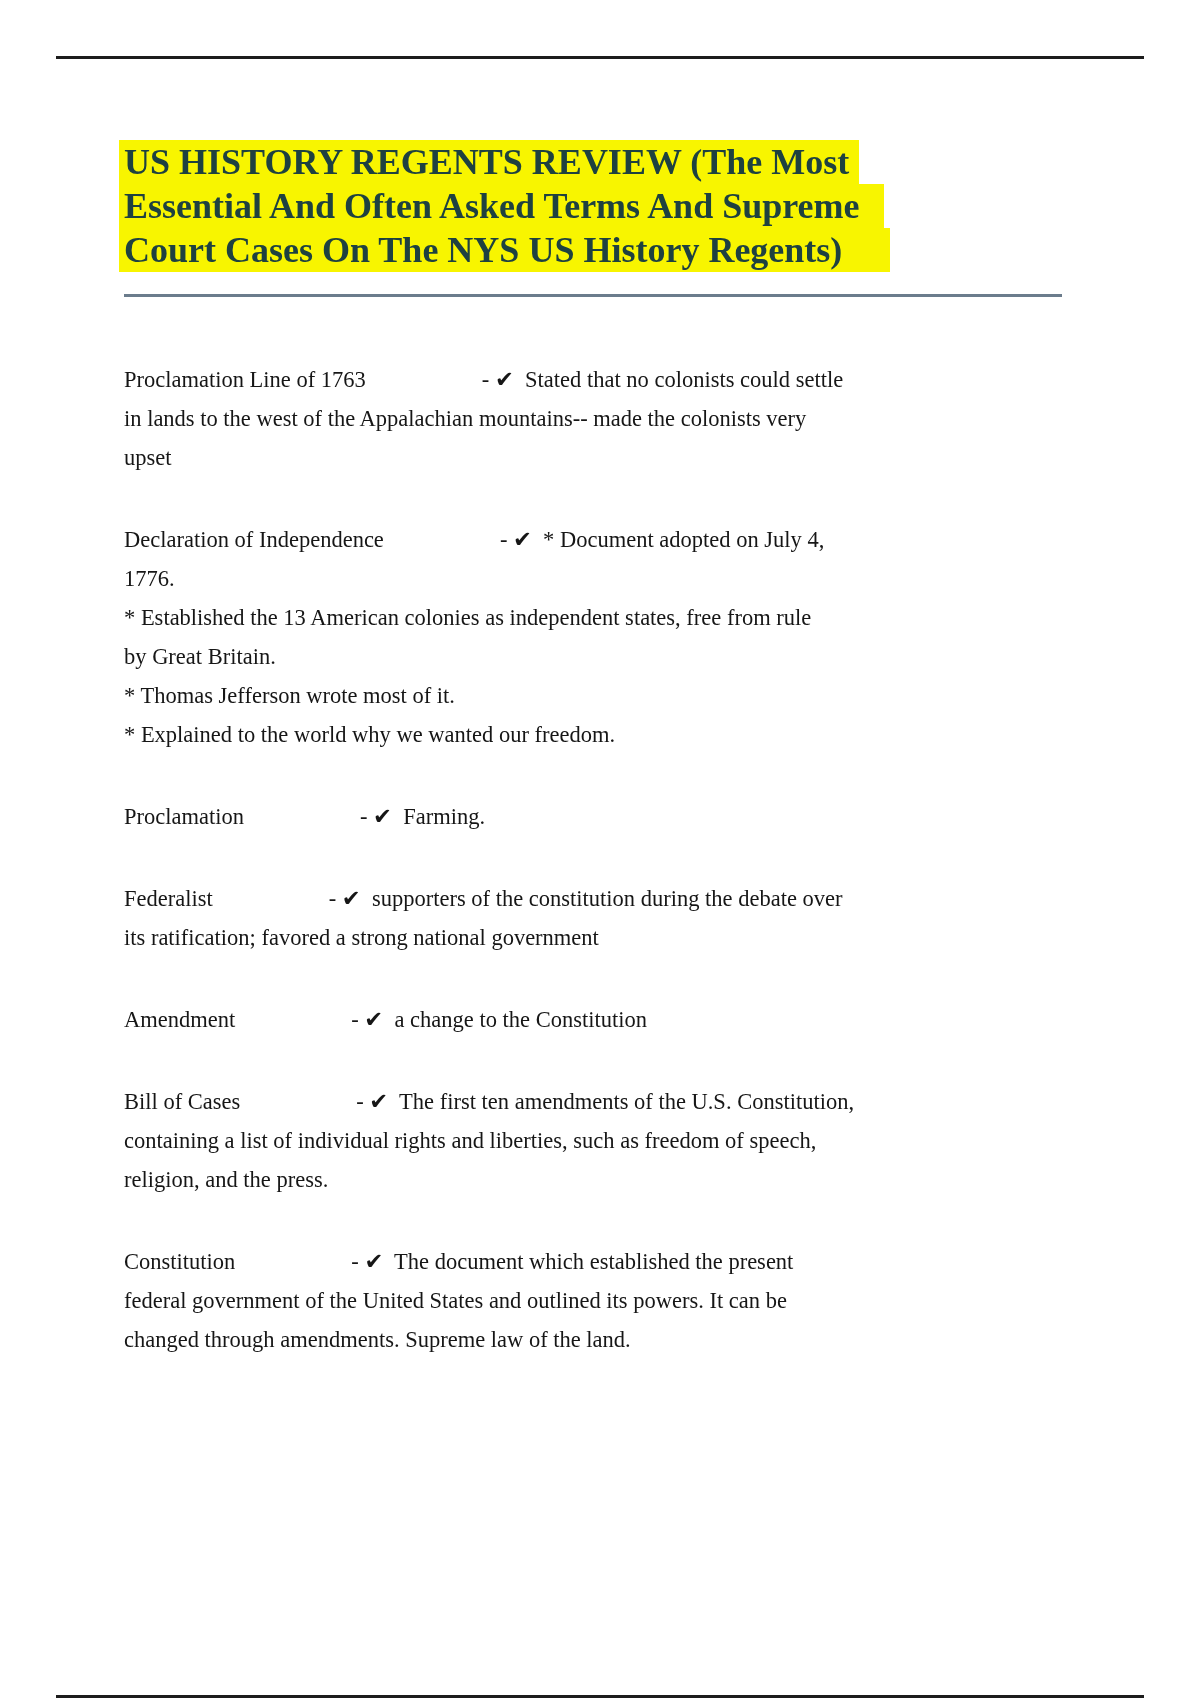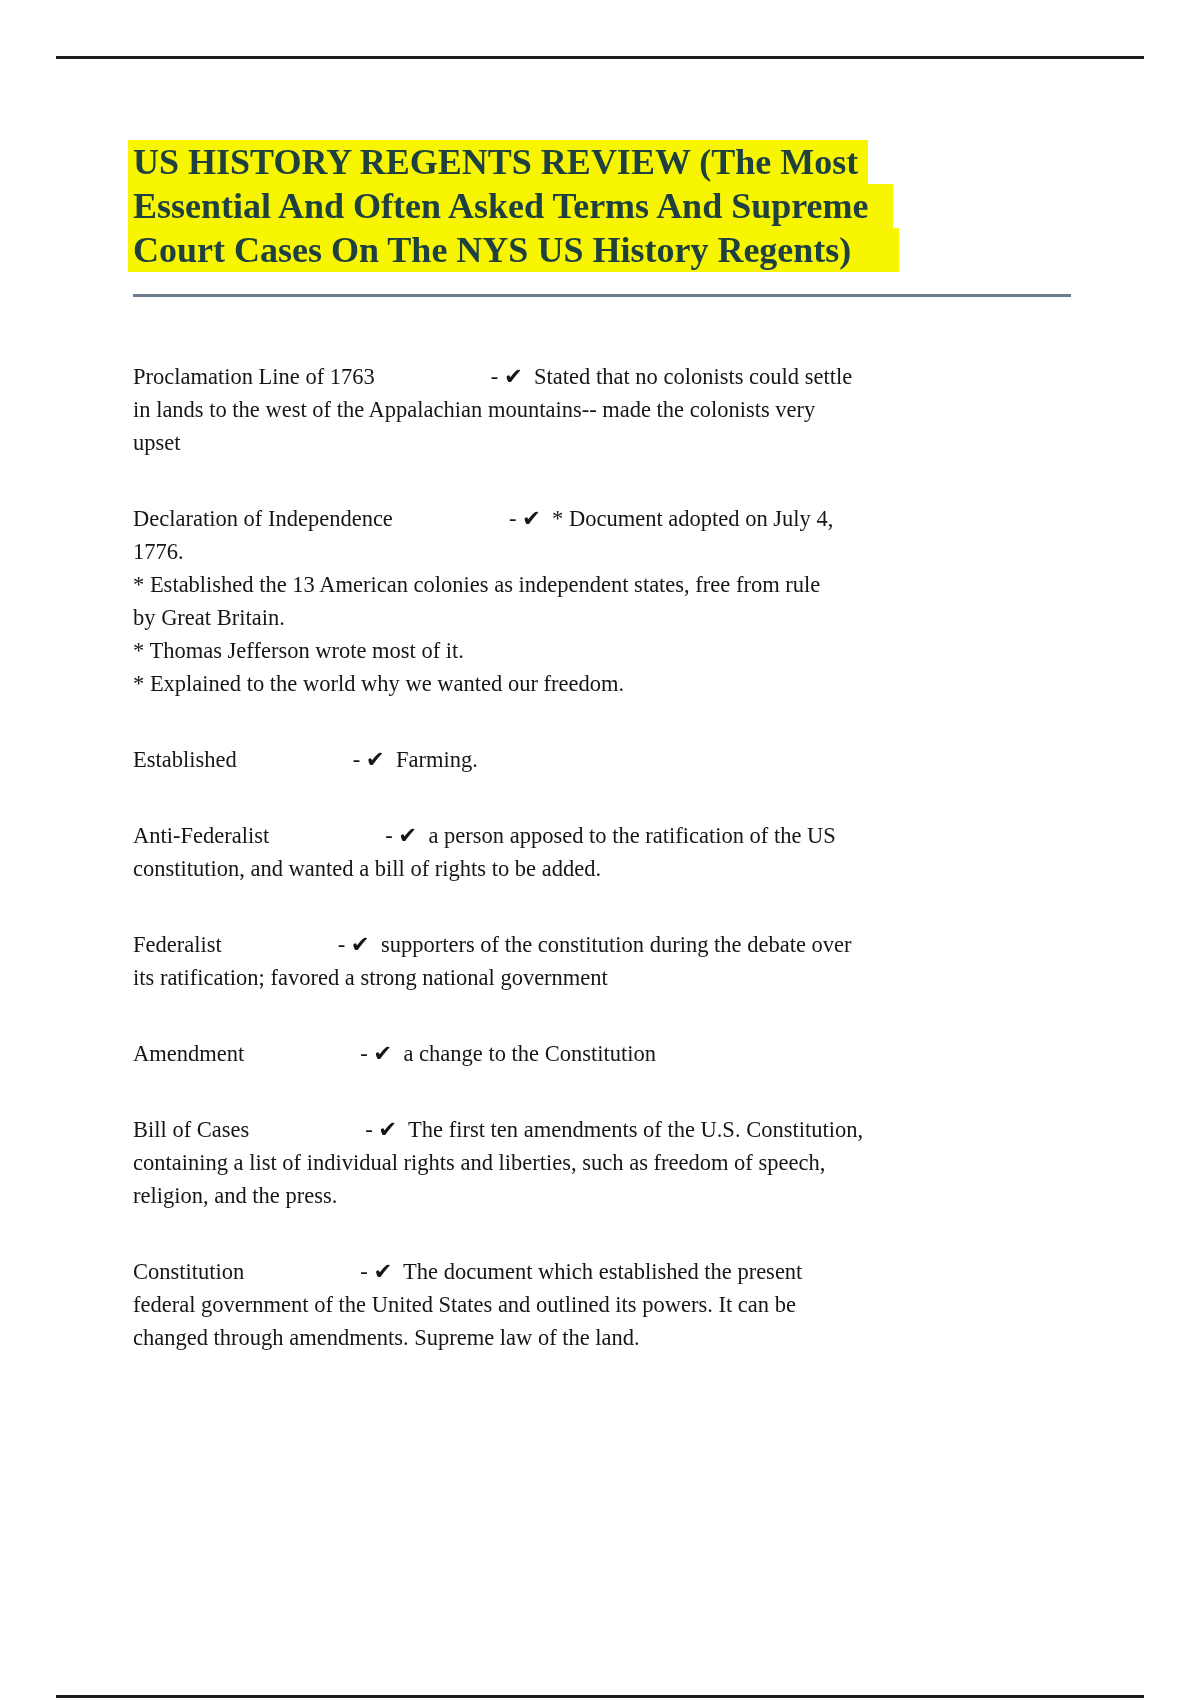--- a/index.html
+++ b/index.html
@@ -16,21 +16,21 @@
     position: absolute;
     left: 56px;
     width: 1088px;
     height: 3px;
     background: var(--rule-dark, #1c1c1c);
   }
   .rule-top { top: 56px; }
   .rule-bottom { top: 1695px; }
   .content {
     position: absolute;
-    left: 133px;
+    left: 124px;
     top: 140px;
     width: 1010px;
   }
   .doc-title {
     margin: 0;
     font-size: 36px;
     font-weight: bold;
     line-height: 44px;
     color: var(--title-text, #1e4140);
     letter-spacing: 0px;
@@ -48,21 +48,21 @@
   .title-rule {
     margin-top: 22px;
     width: 938px;
     height: 3px;
     background: var(--rule-under-title, #6b7c8c);
   }
   .entries { margin-top: 63px; }
   .entry {
     margin: 0 0 43px 0;
     font-size: 22.5px;
-    line-height: 33px;
+    line-height: 39px;
   }
   .entry:last-child { margin-bottom: 16px; }
   .term { white-space: nowrap; }
   .gap { display: inline-block; width: 116px; height: 1px; }
   .sep { white-space: pre; }
   .def { white-space: pre-wrap; }
 </style>
 </head>
 <body>
 
@@ -86,25 +86,23 @@
 in lands to the west of the Appalachian mountains-- made the colonists very
 upset</span></p>
 
       <p class="entry"><span class="term">Declaration of Independence</span><span class="gap"></span><span class="sep">- ✔</span><span class="def">  * Document adopted on July 4,
 1776.
 * Established the 13 American colonies as independent states, free from rule
 by Great Britain.
 * Thomas Jefferson wrote most of it.
 * Explained to the world why we wanted our freedom.</span></p>
 
-      <p class="entry"><span class="term">Established</span><span class="gap"></span><span class="sep">- ✔</span><span class="def">  Farming.</span></p>
+      <p class="entry"><span class="term">Proclamation</span><span class="gap"></span><span class="sep">- ✔</span><span class="def">  Farming.</span></p>
 
 
-      <p class="entry"><span class="term">Anti-Federalist</span><span class="gap"></span><span class="sep">- ✔</span><span class="def">  a person apposed to the ratification of the US
-constitution, and wanted a bill of rights to be added.</span></p>
 
       <p class="entry"><span class="term">Federalist</span><span class="gap"></span><span class="sep">- ✔</span><span class="def">  supporters of the constitution during the debate over
 its ratification; favored a strong national government</span></p>
 
       <p class="entry"><span class="term">Amendment</span><span class="gap"></span><span class="sep">- ✔</span><span class="def">  a change to the Constitution</span></p>
 
       <p class="entry"><span class="term">Bill of Cases</span><span class="gap"></span><span class="sep">- ✔</span><span class="def">  The first ten amendments of the U.S. Constitution,
 containing a list of individual rights and liberties, such as freedom of speech,
 religion, and the press.</span></p>
 

